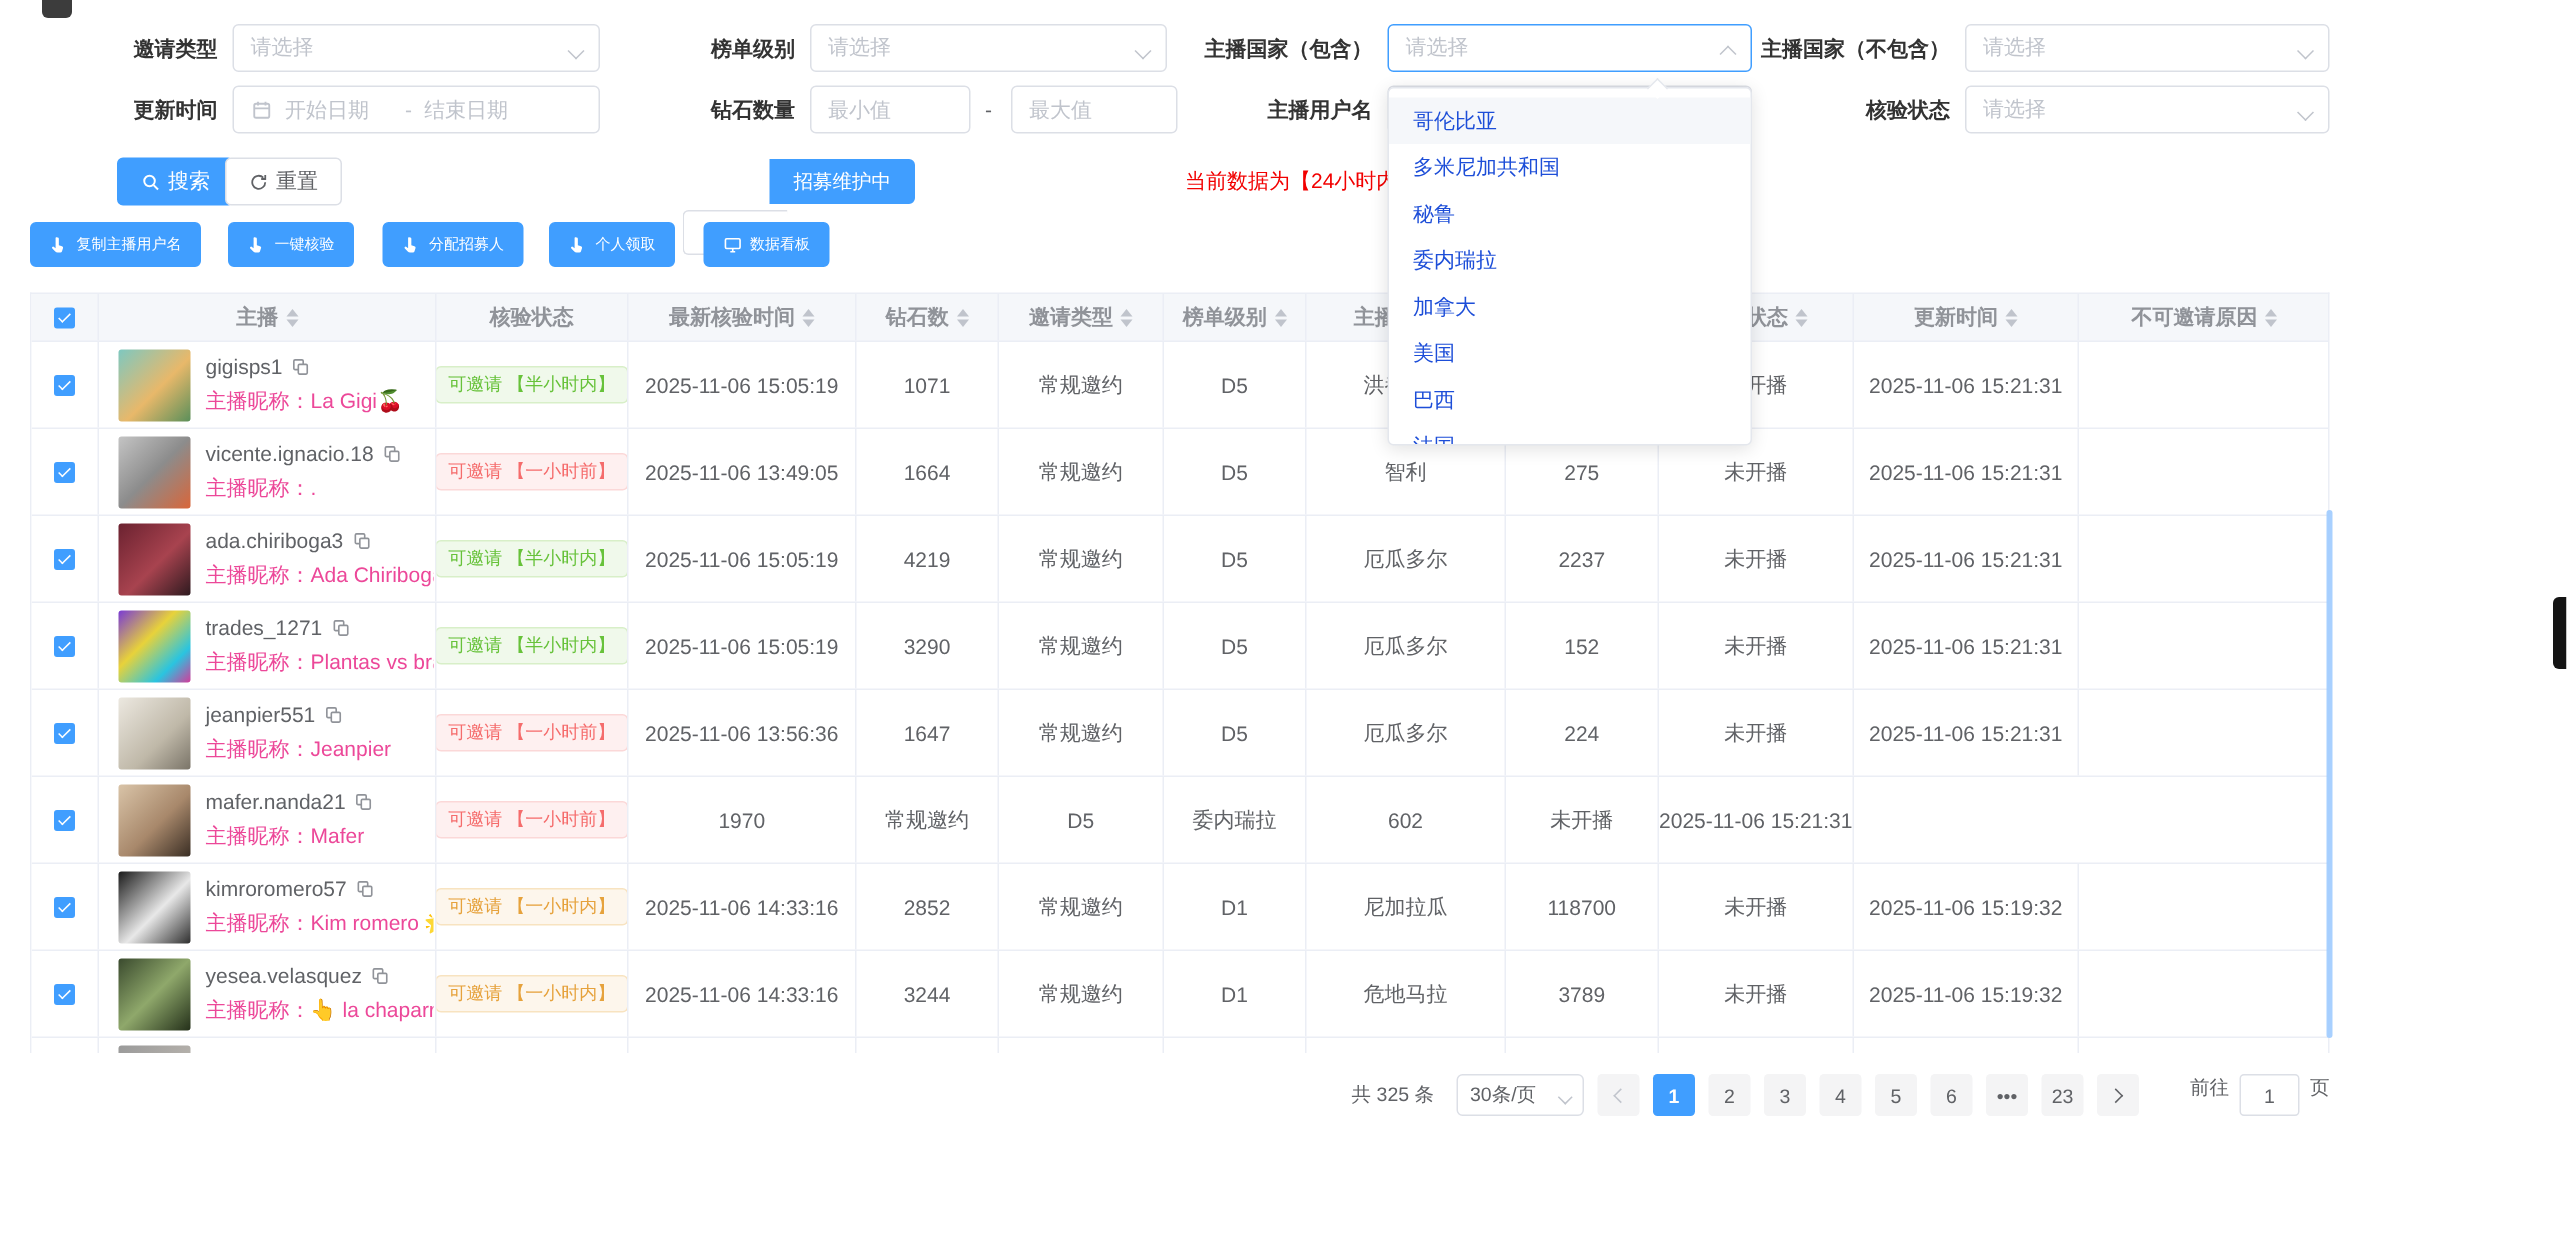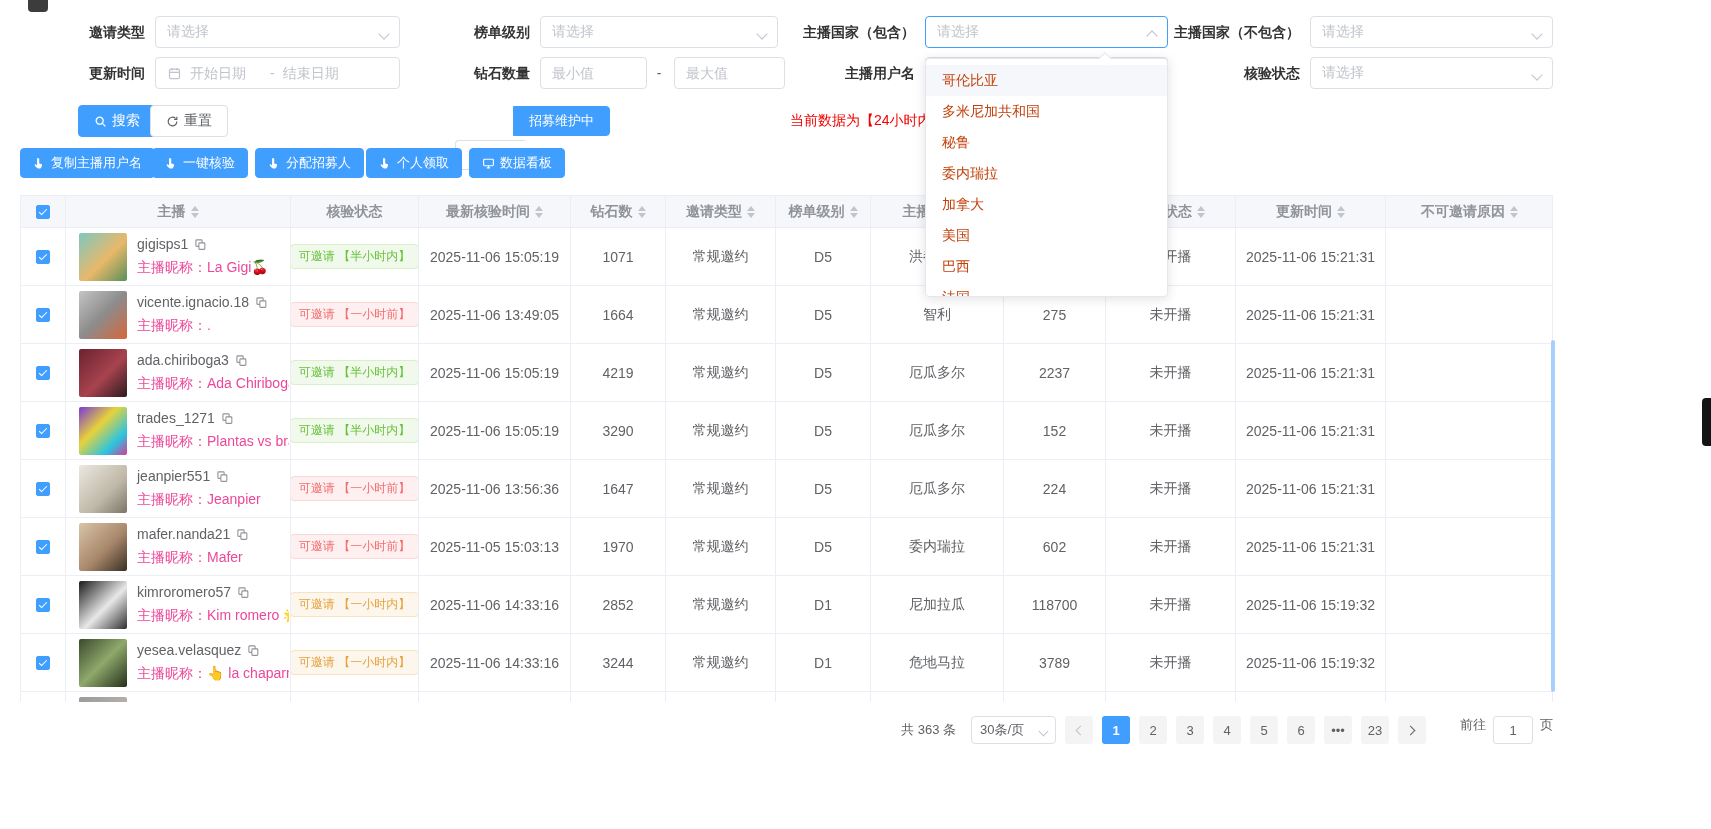--- a/index.html
+++ b/index.html
@@ -30,21 +30,21 @@
   .date-range input{width:72px;}
   .num-input{padding-right:11px;}
   .dash-sep{position:absolute;width:14px;text-align:center;height:32px;line-height:32px;color:#606266;}
 
   
   .btn{position:absolute;display:flex;align-items:center;justify-content:center;gap:5px;border-radius:4px;cursor:pointer;font-size:14px;white-space:nowrap;text-align:center;}
   .btn.primary{background:#409eff;border:1px solid #409eff;color:#fff;}
   .btn.plain{background:#fff;border:1px solid #dcdfe6;color:#606266;}
   .btn svg{flex:0 0 auto;}
   .row3{top:105px;height:32px;padding:0 15px;}
-  .act{top:148px;height:30px;padding:0 12px;font-size:13px;}
+  .act{top:148px;height:30px;padding:0 12px;font-size:10px;}
   .tg{position:absolute;top:106px;height:30px;display:flex;align-items:center;padding:0 15px;font-size:13px;cursor:pointer;}
   .tg.left{background:#fff;border:1px solid #dcdfe6;border-right:none;border-radius:4px 0 0 4px;color:#606266;margin-top:34px;}
   .tg.right{background:#409eff;border:1px solid #409eff;border-radius:0 4px 4px 0;color:#fff;}
   .notice{position:absolute;left:790px;top:112px;color:#f20000;font-size:14px;white-space:nowrap;}
 
   
   .tbl{position:absolute;left:20px;top:195px;width:1533px;height:507px;overflow:hidden;border:1px solid #ebeef5;border-bottom:none;}
   .grid{display:grid;grid-template-columns:45px 225px 128px 152px 95px 110px 95px 133px 102px 130px 150px 167px;}
   .thead{height:32px;background:#f5f7fa;border-bottom:1px solid #ebeef5;}
   .th{display:flex;align-items:center;justify-content:center;font-weight:700;color:#909399;font-size:14px;border-right:1px solid #ebeef5;overflow:hidden;cursor:pointer;}
@@ -74,21 +74,21 @@
   .l2{color:#ec4899;white-space:nowrap;overflow:hidden;max-width:152px;cursor:pointer;}
   .copy-ic{color:#909399;cursor:pointer;flex:0 0 auto;}
   .badge{padding:3px 8px;border-radius:4px;font-size:12px;border:1px solid transparent;white-space:nowrap;}
   .badge-green{color:#67c23a;background:#f0f9eb;border-color:#d8efc8;}
   .badge-red{color:#f56c6c;background:#fef0f0;border-color:#fbd8d8;}
   .badge-yellow{color:#e6a23c;background:#fdf6ec;border-color:#f8e3c0;}
 
   
   .dd-arrow{position:absolute;left:1100px;top:54px;width:10px;height:10px;background:#fff;border-left:1px solid #e4e7ed;border-top:1px solid #e4e7ed;transform:rotate(45deg);z-index:21;}
   .dd-panel{position:absolute;left:925px;top:58px;width:243px;height:239px;background:#fff;border:1px solid #e4e7ed;border-radius:4px;box-shadow:0 2px 12px rgba(0,0,0,.12);z-index:20;overflow:hidden;padding-top:6px;}
-  .dd-item{height:31px;line-height:31px;padding:0 16px;font-size:14px;color:#c2410c;white-space:nowrap;cursor:pointer;}
+  .dd-item{height:31px;line-height:31px;padding:0 16px;font-size:14px;color:#1d4ed8;white-space:nowrap;cursor:pointer;}
   .dd-item.hl{background:#f5f7fa;}
 
   
   .pager{position:absolute;left:20px;top:716px;width:1533px;display:flex;justify-content:flex-end;align-items:center;gap:9px;font-size:13px;color:#606266;}
   .pg-total{margin-right:6px;}
   .pg-size{position:relative;width:85px;height:28px;border:1px solid #dcdfe6;border-radius:4px;display:flex;align-items:center;padding:0 22px 0 8px;cursor:pointer;}
   .pg-size .chev{top:11px;right:8px;width:7px;height:7px;}
   .pg-btn{min-width:28px;height:28px;border-radius:3px;background:#f4f4f5;display:flex;align-items:center;justify-content:center;cursor:pointer;padding:0 4px;}
   .pg-btn.active{background:#409eff;color:#fff;font-weight:700;}
   .pg-arrow{position:relative;}
@@ -468,21 +468,20 @@
               </svg>
         </span>
         <span class="l2">
           <span>主播昵称：</span><span>Mafer</span>
         </span>
       </span>
     </div>
     <div class="td">
           <span class="badge badge-red">可邀请 【一小时前】</span>
         </div>
-    <div class="td">2025-11-05 15:03:13</div>
     <div class="td">1970</div>
     <div class="td">常规邀约</div>
     <div class="td">D5</div>
     <div class="td">委内瑞拉</div>
     <div class="td">602</div>
     <div class="td">未开播</div>
     <div class="td">2025-11-06 15:21:31</div>
     <div class="td"></div>
   </div>
 
@@ -578,21 +577,21 @@
     <div class="dd-item">多米尼加共和国</div>
     <div class="dd-item">秘鲁</div>
     <div class="dd-item">委内瑞拉</div>
     <div class="dd-item">加拿大</div>
     <div class="dd-item">美国</div>
     <div class="dd-item">巴西</div>
     <div class="dd-item">法国</div>
   </div>
 
 <div class="pager">
-  <span class="pg-total">共 363 条</span>
+  <span class="pg-total">共 325 条</span>
   <span class="pg-size">
     <span>30条/页</span>
     <span class="chev"></span>
   </span>
   <span class="pg-btn pg-arrow prev">
       <i></i>
     </span>
   <span id="pg-pages" style="display:flex;gap:9px">
       <span class="pg-btn active">1</span>
       <span class="pg-btn">2</span>

